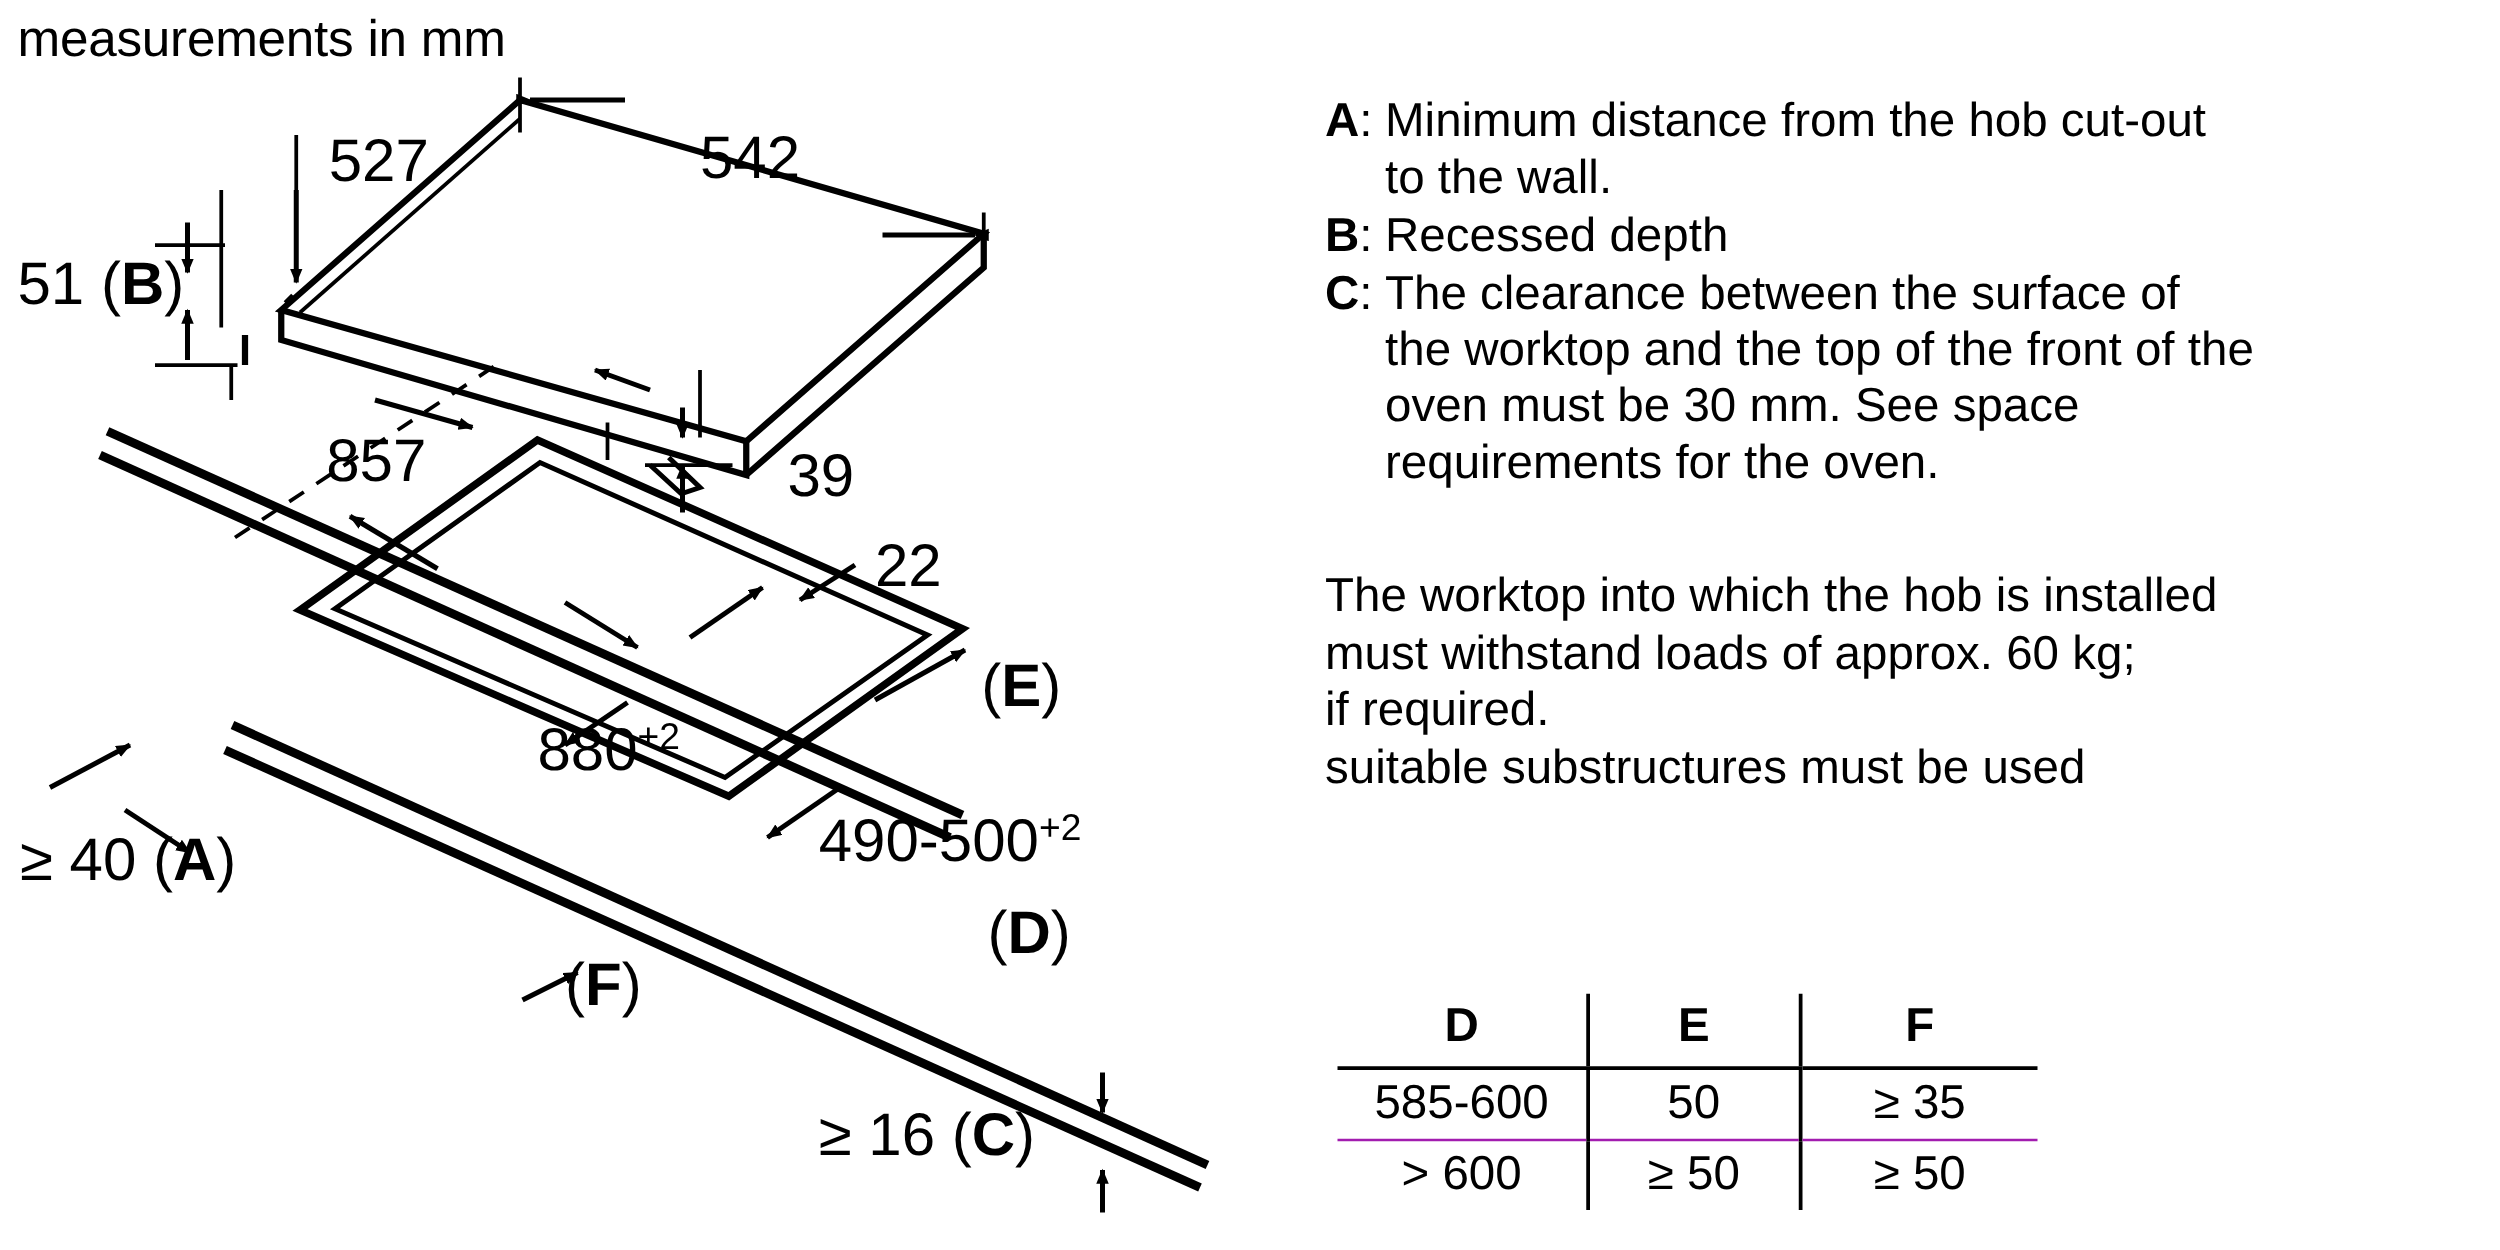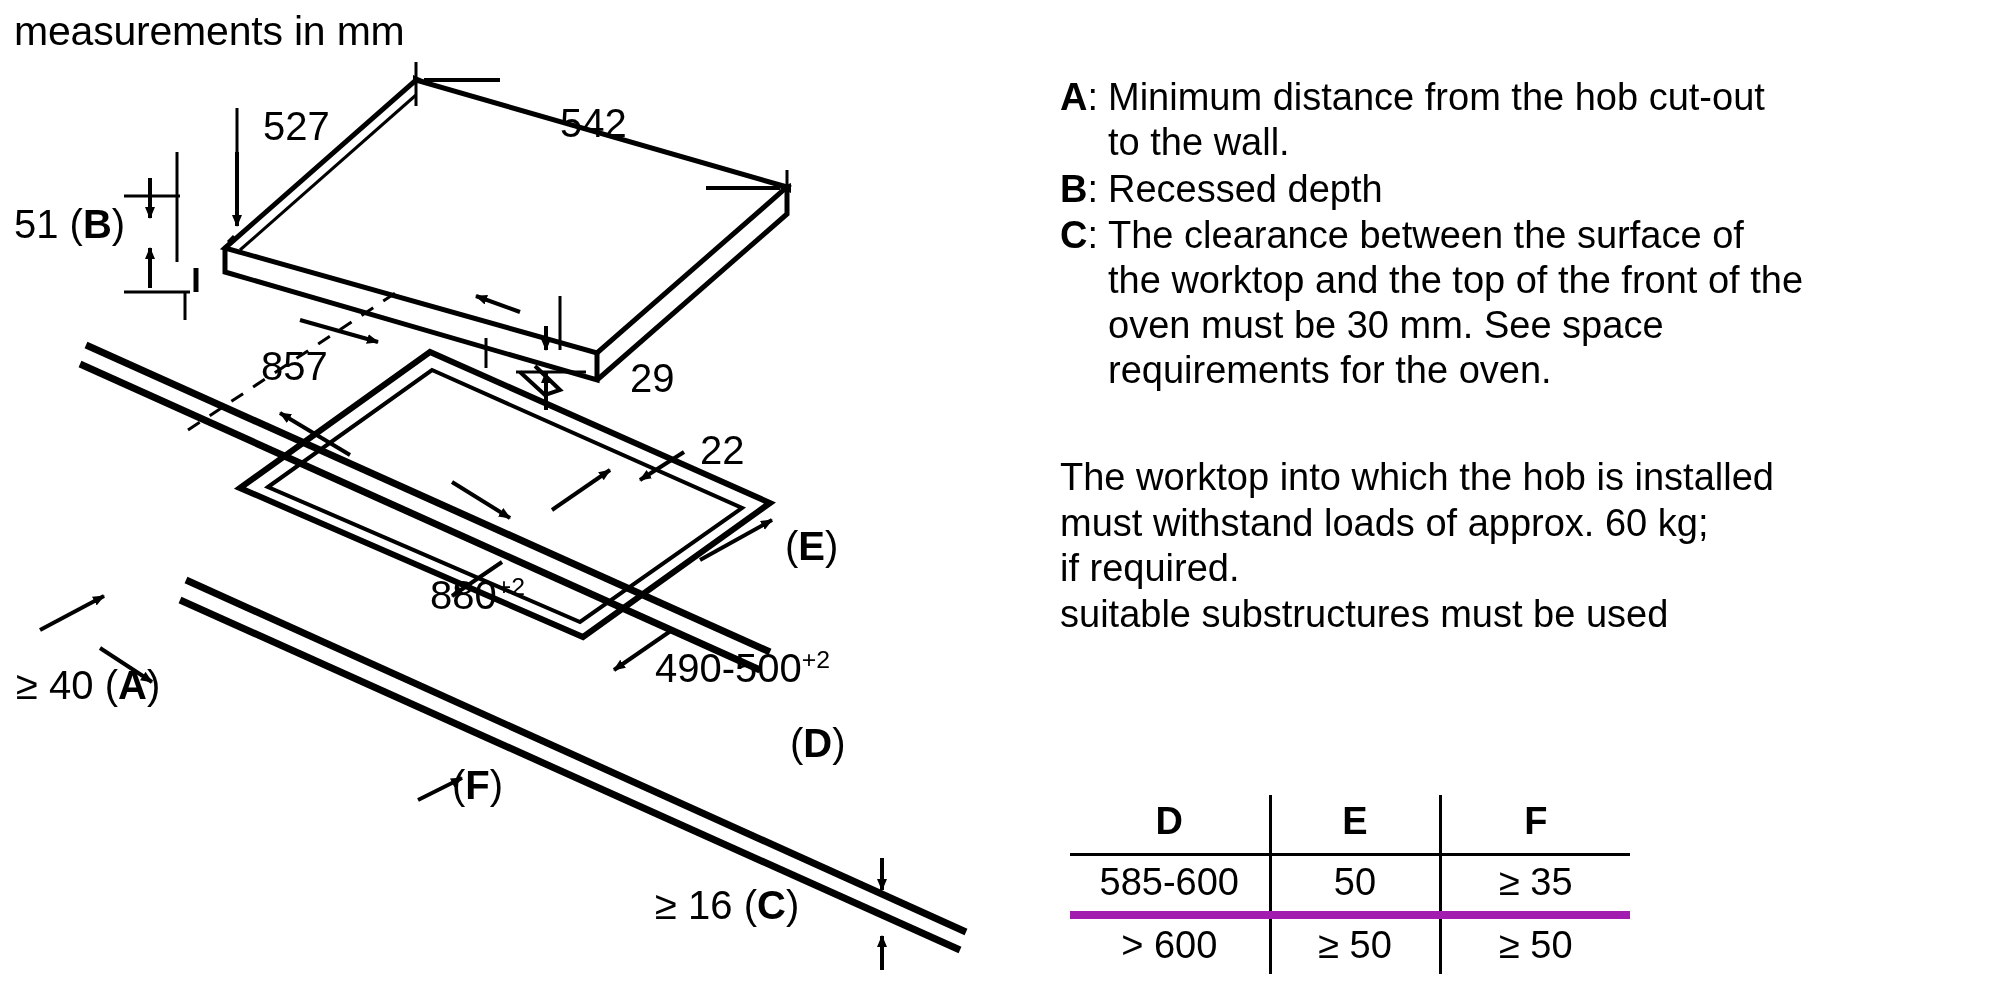--- a/index.html
+++ b/index.html
@@ -35,21 +35,21 @@
     position: absolute;
     left: 14px;
     top: 8px;
     font-size: 41px;
     letter-spacing: -0.2px;
     white-space: nowrap;
   }
   
   .dlabel {
     position: absolute;
-    font-size: 40px;
+    font-size: 48px;
     white-space: nowrap;
     line-height: 1;
   }
   .dlabel b { font-weight: bold; }
   .dlabel sup {
     font-size: 0.62em;
     vertical-align: super;
   }
   
   #right {
@@ -124,21 +124,21 @@
     padding-bottom: 10px;
   }
   table.dims tr.head th {
     border-bottom: 3px solid #000;
   }
   table.dims th.sep,
   table.dims td.sep {
     border-left: 3px solid #000;
   }
   table.dims tr.r1 td {
-    border-bottom: 8px solid #a21caf;
+    border-bottom: 2px solid #a21caf;
   }
   table.dims col.c1 { width: 200px; }
   table.dims col.c2 { width: 170px; }
   table.dims col.c3 { width: 190px; }
 </style>
 </head>
 <body>
 
 <div id="page">
 
@@ -249,21 +249,21 @@
         <path d="M856,912 L910,912" stroke-width="0"></path>
       </g>
     </svg>
 
     <div class="dlabel" style="left:263px; top:106px;">527</div>
     <div class="dlabel" style="left:560px; top:103px;">542</div>
     <div class="dlabel" style="left:14px; top:204px;">
       <span>51 (</span><b>B</b><span>)</span>
     </div>
     <div class="dlabel" style="left:261px; top:330px;margin-top:16px;">857</div>
-    <div class="dlabel" style="left:630px; top:358px;">29</div>
+    <div class="dlabel" style="left:630px; top:358px;">39</div>
     <div class="dlabel" style="left:700px; top:430px;">22</div>
 
     <div class="dlabel" style="left:430px; top:575px;">
       <span>880</span><sup>+2</sup>
     </div>
     <div class="dlabel" style="left:655px; top:648px;">
       <span>490-500</span><sup>+2</sup>
     </div>
 
     <div class="dlabel" style="left:785px; top:526px;">

